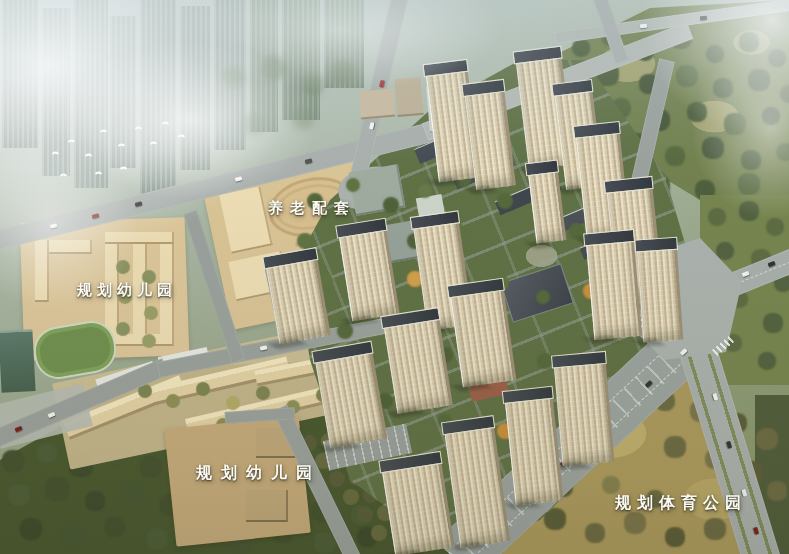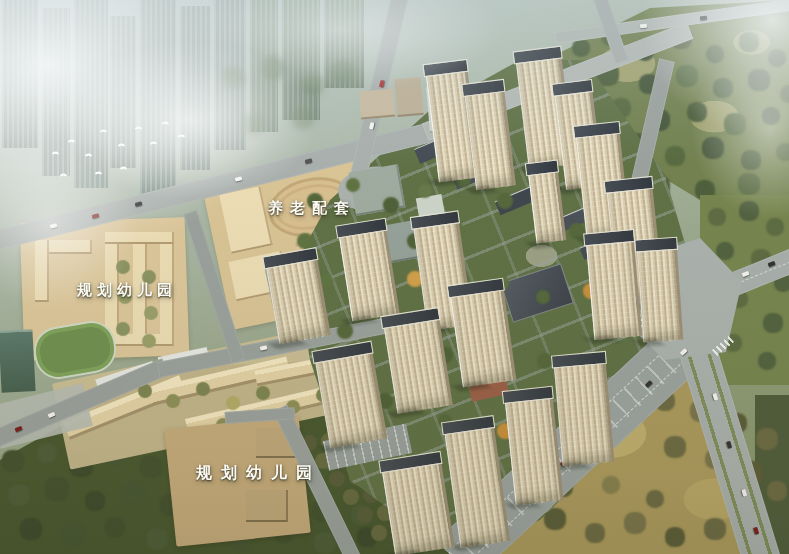--- a/index.html
+++ b/index.html
@@ -227,13 +227,14 @@
   <i class="hz" style="left:180px;top:-30px;width:320px;height:120px;background:radial-gradient(ellipse at 50% 50%,rgba(255,255,255,.55),rgba(255,255,255,0) 72%)"></i>
   <i class="hz" style="left:640px;top:-60px;width:220px;height:200px;background:radial-gradient(ellipse at 60% 40%,rgba(255,255,255,.85),rgba(255,255,255,0) 70%)"></i>
   <i class="hz" style="left:690px;top:40px;width:160px;height:180px;background:radial-gradient(ellipse at 50% 50%,rgba(255,255,255,.5),rgba(255,255,255,0) 70%)"></i>
   <i class="hz" style="left:-40px;top:140px;width:180px;height:170px;background:radial-gradient(ellipse at 50% 50%,rgba(255,255,255,.5),rgba(255,255,255,0) 70%)"></i>
 
   <div class="grade"></div>
 
   <div class="lbl" id="lbl-ms">养老配套</div>
   <div class="lbl" id="lbl-ps">规划幼儿园</div>
   <div class="lbl" id="lbl-kg">规划幼儿园</div>
+  <div class="lbl" id="lbl-sp">规划体育公园</div>
 </div>
 
 </body></html>

